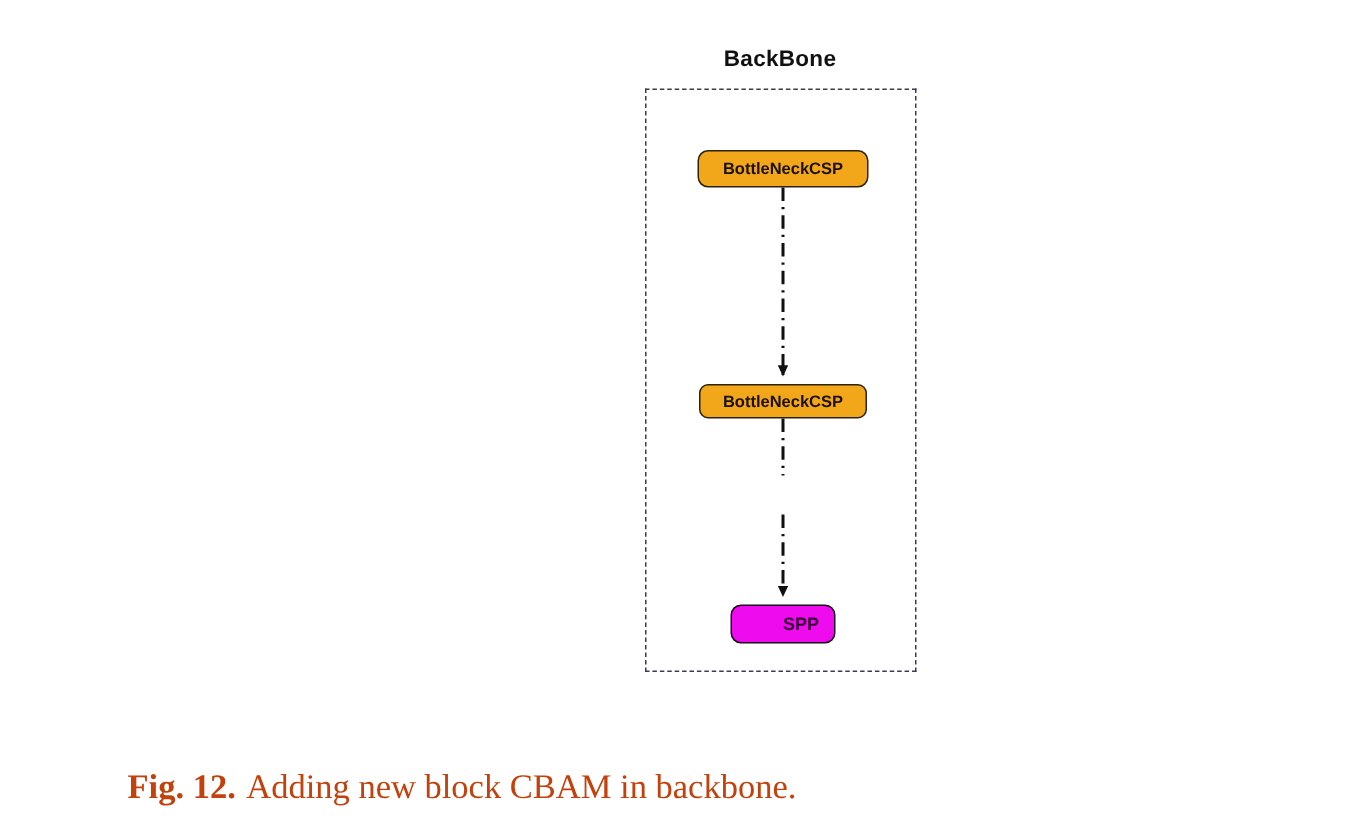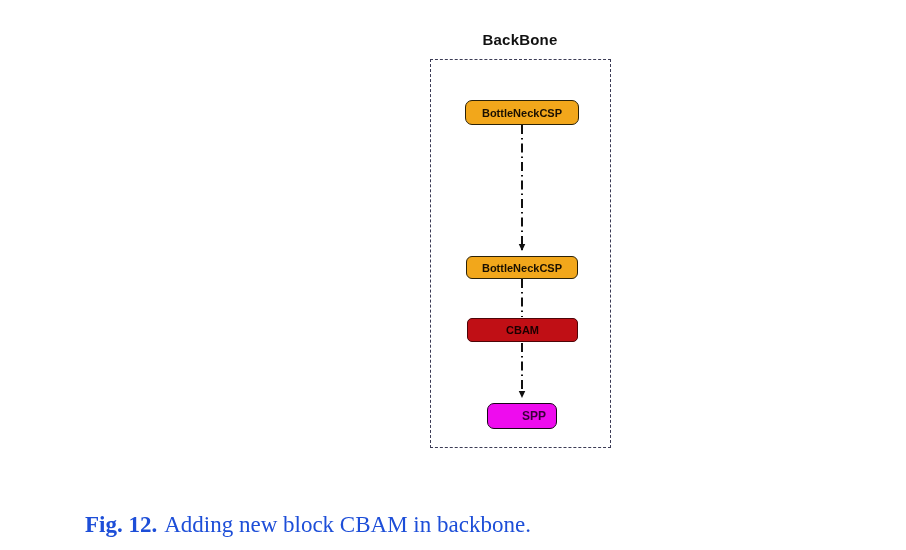--- a/index.html
+++ b/index.html
@@ -82,21 +82,21 @@
     width: 906px;
     height: 550px;
     pointer-events: none;
   }
   .caption {
     position: absolute;
     left: 85px;
     top: 512px;
     font-family: "Liberation Serif", serif;
     font-size: 23px;
-    color: #1d4ed8;
+    color: #c2410c;
     white-space: nowrap;
   }
   .caption b {
     font-weight: bold;
     margin-right: 7px;
   }
 </style>
 </head>
 <body>
 
@@ -114,21 +114,20 @@
     </defs>
     <line x1="522" y1="125" x2="522" y2="250" stroke="#111111" stroke-width="2" stroke-dasharray="9 4 1.5 4" marker-end="url(#arrowhead)"></line>
     <line x1="522" y1="279" x2="522" y2="317" stroke="#111111" stroke-width="2" stroke-dasharray="9 4 1.5 4"></line>
     <line x1="522" y1="343" x2="522" y2="397" stroke="#111111" stroke-width="2" stroke-dasharray="9 4 1.5 4" marker-end="url(#arrowhead)"></line>
   </svg>
 
   <div class="block block-csp1">BottleNeckCSP</div>
 
   <div class="block block-csp2">BottleNeckCSP</div>
 
-  <div class="block block-cbam">CBAM</div>
 
   <div class="block block-spp">SPP</div>
 
   <div class="caption">
     <b>Fig. 12.</b><span>Adding new block CBAM in backbone.</span>
   </div>
 
 </div>
 
 </body></html>

